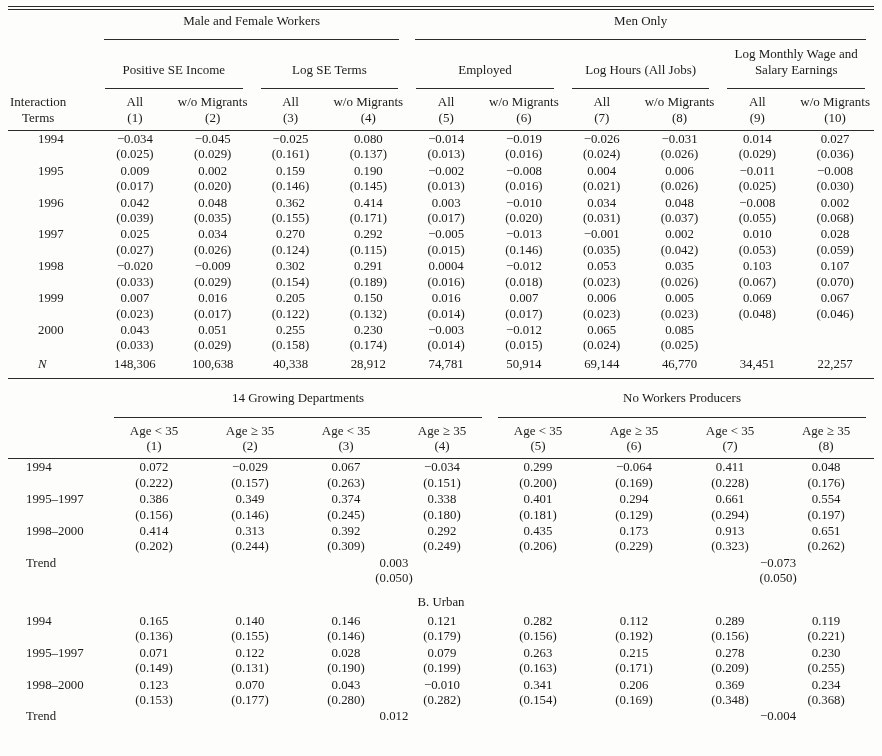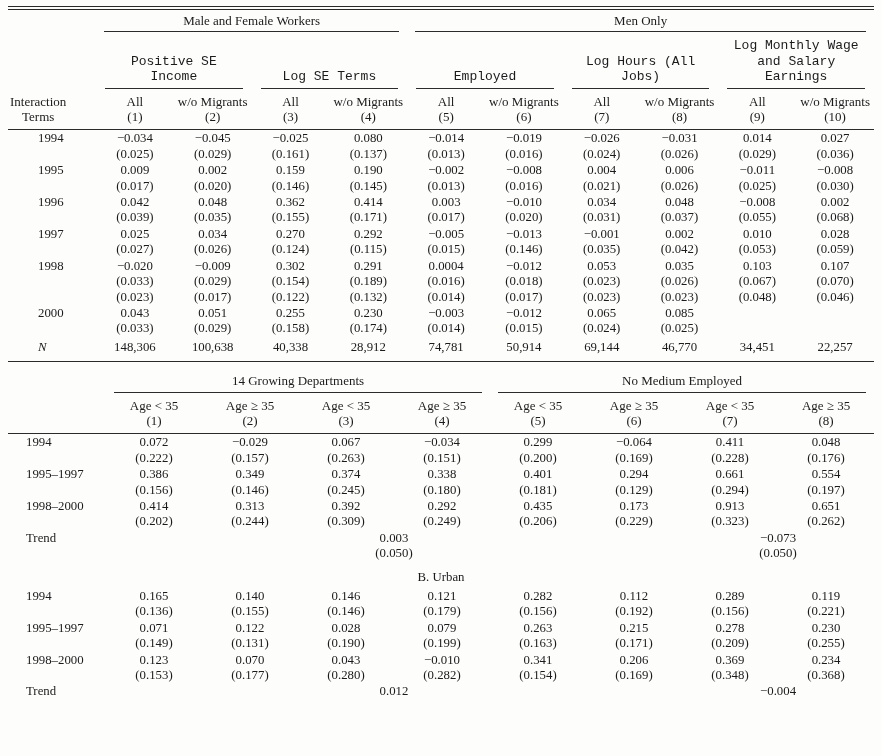--- a/index.html
+++ b/index.html
@@ -33,25 +33,25 @@
     padding: 0;
     text-align: center;
     vertical-align: bottom;
     white-space: nowrap;
     overflow: visible;
   }
   thead th { font-size: 13px; white-space: normal; }
 
   
   th.grp  { padding: 3px 8px 0 8px; }
-  th.sub  { padding: 6px 9px 0 9px; font-family: Liberation Mono, monospace; }
+  th.sub  { padding: 6px 9px 0 9px; }
   th.grp .rule, th.sub .rule {
     display: block;
     border-bottom: 1.3px solid #2b2b2b;
-    padding-bottom: 3px;
+    padding-bottom: 11px;
   }
   tr.colhead th {
     border-bottom: 1.4px solid #2b2b2b;
     padding: 5px 2px 5px 2px;
   }
   th.stubhead {
     text-align: left;
     padding-left: 14px;
   }
 
@@ -279,20 +279,33 @@
           <td>(0.029)</td>
           <td>(0.154)</td>
           <td>(0.189)</td>
           <td>(0.016)</td>
           <td>(0.018)</td>
           <td>(0.023)</td>
           <td>(0.026)</td>
           <td>(0.067)</td>
           <td>(0.070)</td>
         </tr>
+        <tr class="coef-row">
+          <td class="stub row-label">1999</td>
+          <td>0.007</td>
+          <td>0.016</td>
+          <td>0.205</td>
+          <td>0.150</td>
+          <td>0.016</td>
+          <td>0.007</td>
+          <td>0.006</td>
+          <td>0.005</td>
+          <td>0.069</td>
+          <td>0.067</td>
+        </tr>
         <tr class="se-row">
           <td class="stub row-label"></td>
           <td>(0.023)</td>
           <td>(0.017)</td>
           <td>(0.122)</td>
           <td>(0.132)</td>
           <td>(0.014)</td>
           <td>(0.017)</td>
           <td>(0.023)</td>
           <td>(0.023)</td>
@@ -348,21 +361,21 @@
       <col style="width:98px">
       <col span="8" style="width:96px">
     </colgroup>
     <thead>
       <tr>
         <th class="stub"></th>
         <th class="grp" colspan="4">
           <span class="rule">14 Growing Departments</span>
         </th>
         <th class="grp" colspan="4">
-          <span class="rule">No Medium Employed</span>
+          <span class="rule">No Workers Producers</span>
         </th>
       </tr>
       <tr class="colhead">
         <th class="stub"></th>
         <th>
             <div>Age &lt; 35</div>
             <div>(1)</div>
           </th>
         <th>
             <div>Age ≥ 35</div>

